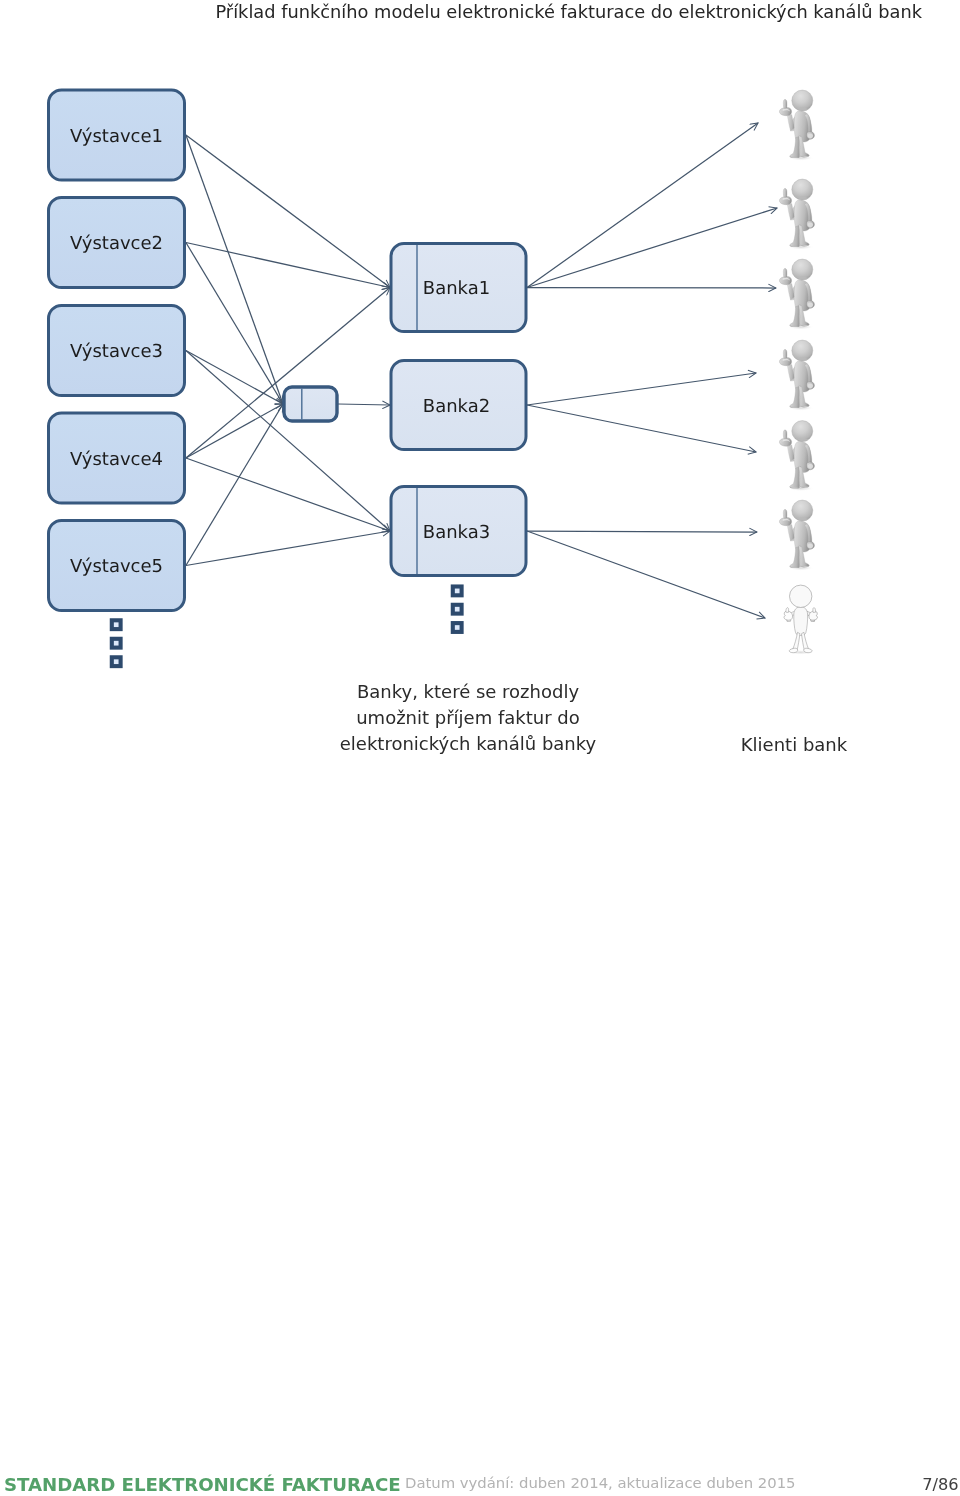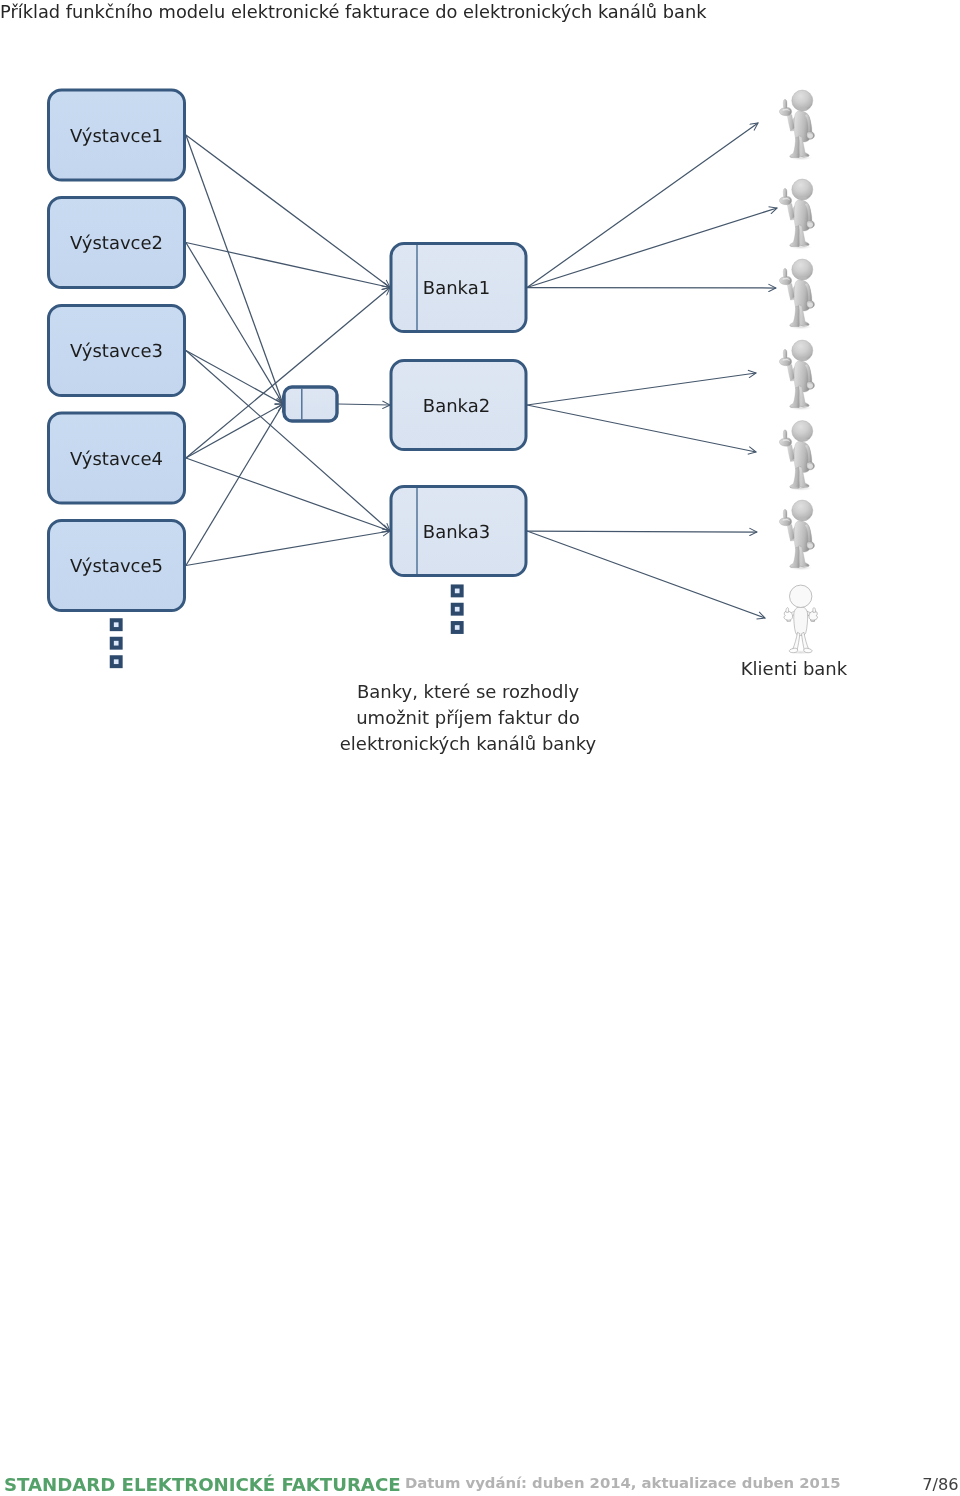--- a/index.html
+++ b/index.html
@@ -1,25 +1,25 @@
 <!DOCTYPE html>
 <html><head>
 <meta charset="utf-8">
 <style>
   html,body{margin:0;padding:0;}
   body{width:960px;height:1496px;background:#ffffff;font-family:"DejaVu Sans",sans-serif;overflow:hidden;position:relative;-webkit-font-smoothing:antialiased;}
   #page{position:absolute;left:0;top:0;width:960px;height:1496px;}
-  .title{position:absolute;left:0;top:0.7px;width:922px;text-align:left;font-size:17.8px;color:#262626;will-change:transform;}
+  .title{position:absolute;left:0;top:0.7px;width:922px;text-align:right;font-size:17.8px;color:#262626;will-change:transform;}
   svg.diagram{position:absolute;left:0;top:0;width:960px;height:800px;will-change:transform;}
   .nodetext{font-family:"DejaVu Sans",sans-serif;font-size:18px;fill:#1c1c1c;-webkit-font-smoothing:antialiased;text-rendering:geometricPrecision;}
   svg.diagram text{-webkit-font-smoothing:antialiased;}
   .caption{position:absolute;font-size:18px;color:#2b2b2b;text-align:center;line-height:26px;white-space:pre-line;will-change:transform;}
   .footer{position:absolute;left:0;top:1471px;width:960px;height:30px;will-change:transform;}
   .fbrand{position:absolute;left:4px;top:3px;font-size:18.2px;font-weight:bold;color:#54a169;letter-spacing:-0.05px;white-space:nowrap;}
-  .fmeta{position:absolute;left:405px;top:2.6px;font-size:14.85px;font-weight:bold;color:#b3b3b3;letter-spacing:-0.02px;white-space:nowrap;}
+  .fmeta{position:absolute;left:405px;top:2.6px;font-size:14.85px;font-weight:normal;color:#b3b3b3;letter-spacing:-0.02px;white-space:nowrap;}
   .fpage{position:absolute;right:1.5px;top:3.5px;font-size:16.2px;color:#404040;white-space:nowrap;}
 </style>
 </head>
 <body>
 
 <div id="page">
   <div class="title">Příklad funkčního modelu elektronické fakturace do elektronických kanálů bank</div>
 
   <svg class="diagram" viewBox="0 0 960 800">
     <defs>
@@ -242,20 +242,20 @@
         <use href="#fig-thumb" x="0" y="0" transform="translate(777,336)"></use>
         <use href="#fig-thumb" x="0" y="0" transform="translate(777,416.5)"></use>
         <use href="#fig-thumb" x="0" y="0" transform="translate(777,496)"></use>
         <use href="#fig-front" x="0" y="0" transform="translate(778.5,583.5)"></use>
       </g>
   </svg>
 
   <div class="caption" style="left:318px;top:679px;width:300px;">Banky, které se rozhodly
 umožnit příjem faktur do
 elektronických kanálů banky</div>
-  <div class="caption" style="left:694px;top:656px;width:200px;">Klienti bank</div>
+  <div class="caption" style="left:694px;top:732px;width:200px;">Klienti bank</div>
 
   <div class="footer">
     <span class="fbrand">STANDARD ELEKTRONICKÉ FAKTURACE</span>
     <span class="fmeta" id="fmeta">Datum vydání: duben 2014, aktualizace duben 2015</span>
     <span class="fpage">7/86</span>
   </div>
 </div>
 
 </body></html>

